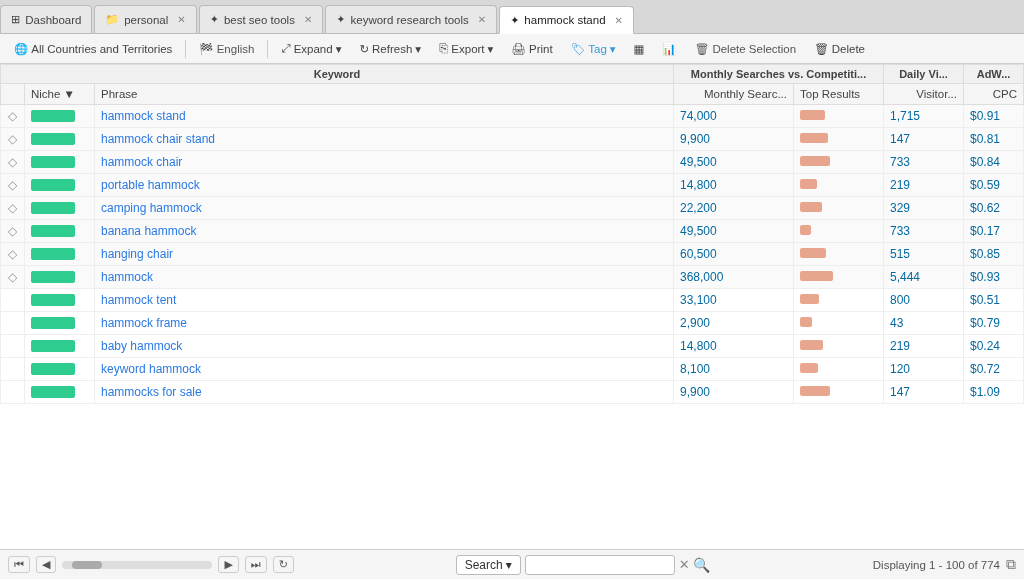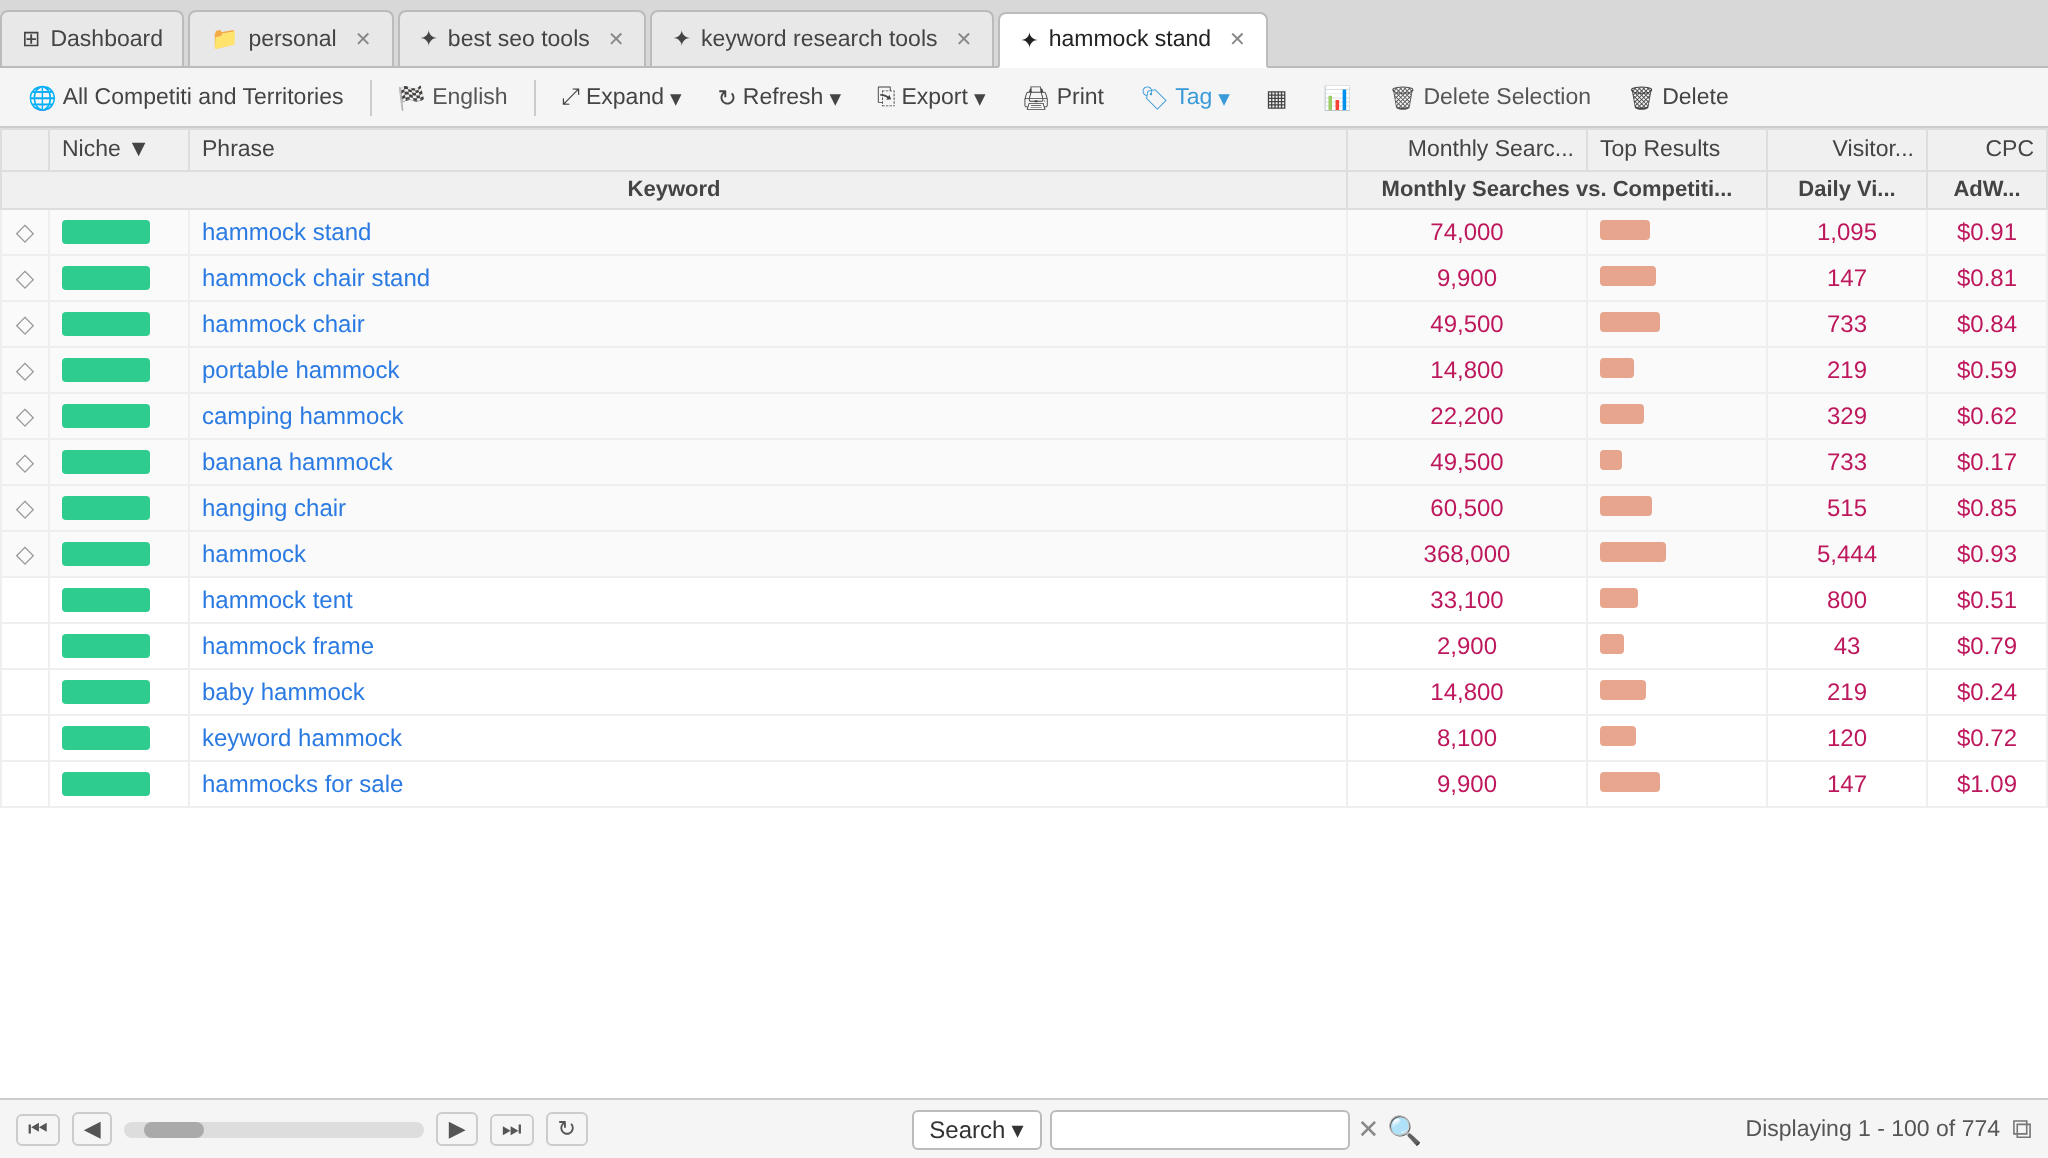--- a/index.html
+++ b/index.html
@@ -103,21 +103,21 @@
       white-space: nowrap;
     }
     th.right { text-align: right; }
     td {
       border: 1px solid #eee;
       padding: 3px 6px;
       font-size: 12px;
       color: #333;
       white-space: nowrap;
     }
-    td.right { text-align: center; color: #be185d; }
+    td.right { text-align: left; color: #0369a1; }
     tr.niche-row td { background: #fafafa; }
 
     .keyword-link { color: #2a7ae2; text-decoration: none; cursor: pointer; }
 
     .bar-cell { padding: 4px 6px; min-width: 90px; }
 
     .color-block {
       display: inline-block;
       width: 36px;
       height: 10px;
@@ -239,21 +239,21 @@
   <div class="tab active">
     <span class="tab-icon">✦</span>
     <span>hammock stand</span>
     <span class="tab-close">✕</span>
   </div>
 </div>
 
 <div class="toolbar">
   <button class="toolbar-btn">
     <span>🌐</span>
-    <span>All Competiti and Territories</span>
+    <span>All Countries and Territories</span>
   </button>
   <div class="toolbar-sep"></div>
   <button class="toolbar-btn flag-btn">
     <span>🏁</span>
     <span>English</span>
   </button>
   <div class="toolbar-sep"></div>
   <button class="toolbar-btn">
     <span>⤢</span>
     <span>Expand</span>
@@ -290,49 +290,49 @@
   </button>
   <button class="toolbar-btn">
     <span>🗑</span>
     <span>Delete</span>
   </button>
 </div>
 
 <div class="table-container">
   <table>
     <thead>
+      <tr>
+        <th colspan="3" class="col-group-header">Keyword</th>
+        <th colspan="2" class="col-group-header">Monthly Searches vs. Competiti...</th>
+        <th class="col-group-header">Daily Vi...</th>
+        <th class="col-group-header">AdW...</th>
+      </tr>
       <tr>
         <th style="width:24px;"></th>
         <th style="width:70px;">
           <span>Niche</span>
           <span>▼</span>
         </th>
         <th style="min-width:250px;">Phrase</th>
         <th class="right" style="width:120px;">Monthly Searc...</th>
         <th style="width:90px;">Top Results</th>
         <th class="right" style="width:80px;">Visitor...</th>
         <th class="right" style="width:60px;">CPC</th>
       </tr>
-      <tr>
-        <th colspan="3" class="col-group-header">Keyword</th>
-        <th colspan="2" class="col-group-header">Monthly Searches vs. Competiti...</th>
-        <th class="col-group-header">Daily Vi...</th>
-        <th class="col-group-header">AdW...</th>
-      </tr>
     </thead>
     <tbody id="table-body">
     <tr class="niche-row">
           <td style="text-align: center;"><span style="color: rgb(153, 153, 153);">◇</span></td>
           <td>
             <div style="width: 44px; height: 12px; background: rgb(46, 204, 142); border-radius: 2px;"></div>
           </td>
           <td><a class="keyword-link" href="#">hammock stand</a></td>
           <td class="right">74,000</td>
           <td class="bar-cell"><span class="color-block" style="background: rgb(224, 128, 96); width: 25px; opacity: 0.7;"></span></td>
-          <td class="right">1,095</td>
+          <td class="right">1,715</td>
           <td class="right">$0.91</td>
         </tr>
         <tr class="niche-row">
           <td style="text-align: center;"><span style="color: rgb(153, 153, 153);">◇</span></td>
           <td>
             <div style="width: 44px; height: 12px; background: rgb(46, 204, 142); border-radius: 2px;"></div>
           </td>
           <td><a class="keyword-link" href="#">hammock chair stand</a></td>
           <td class="right">9,900</td>
           <td class="bar-cell"><span class="color-block" style="background: rgb(224, 128, 96); width: 28px; opacity: 0.7;"></span></td>

